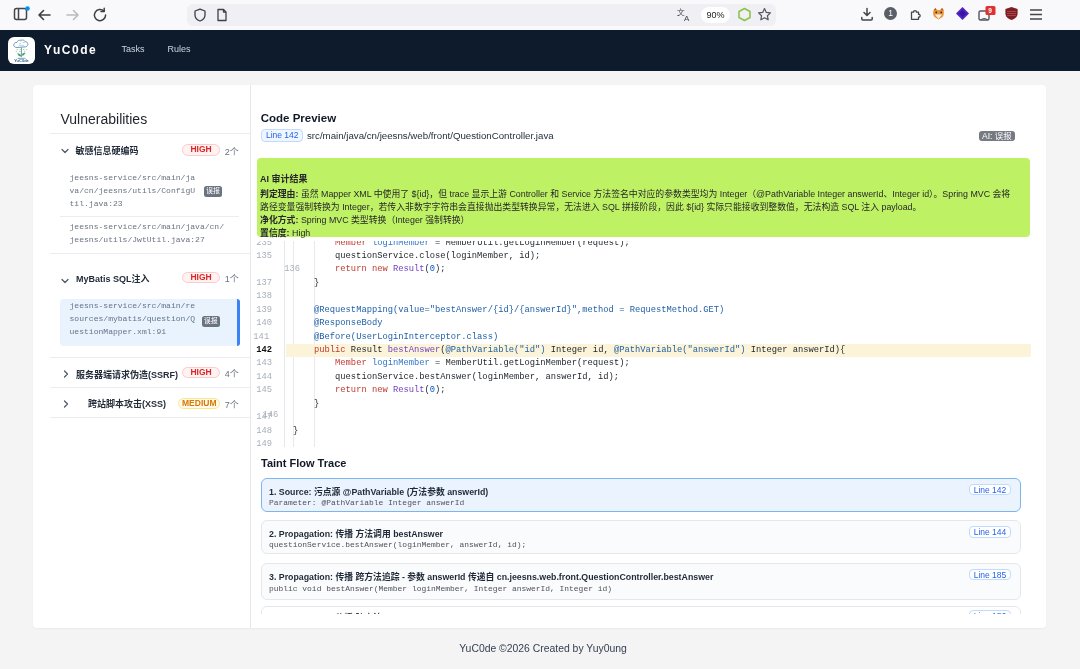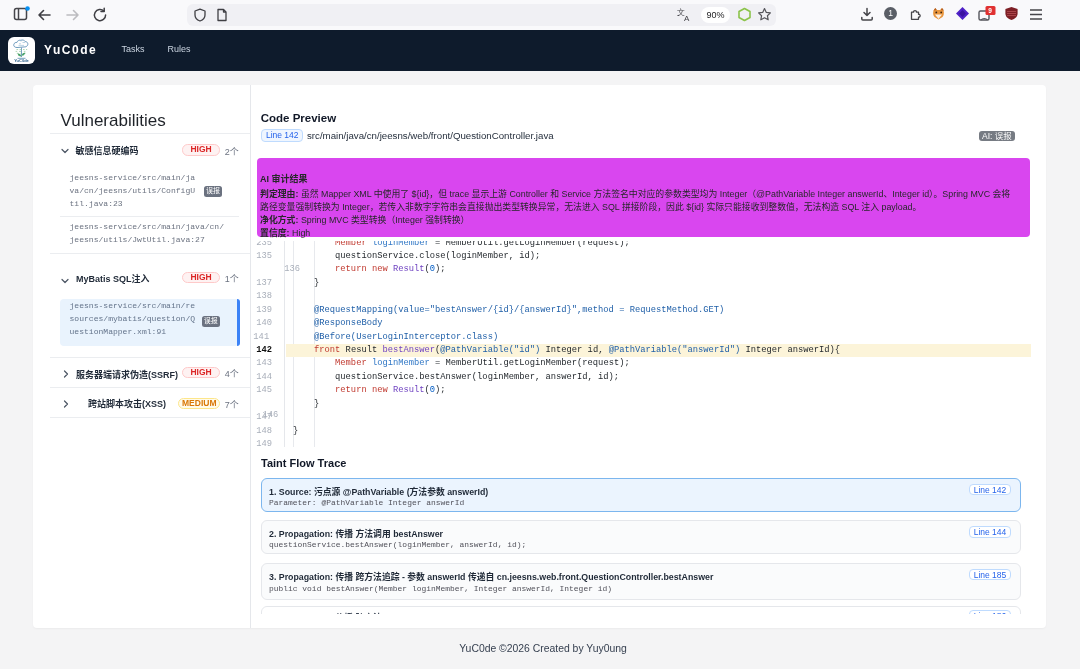--- a/index.html
+++ b/index.html
@@ -18,34 +18,34 @@
 #hdr { left:0; top:30px; width:1080px; height:41px; background:#0e1b2c; }
 #logo { left:8px; top:37px; width:27px; height:27px; background:#fff; border-radius:6px; }
 #brand { left:44px; top:42.9px; font-size:12px; font-weight:bold; color:#fff; letter-spacing:1.55px; }
 .nav { font-size:9px; color:#cbd5e1; top:44.2px; }
 
 
 #card { left:33px; top:85px; width:1013px; height:542.7px; background:#fff; border-radius:4px; box-shadow:0 1px 2px rgba(0,0,0,0.04); }
 #sidebrd { left:250px; top:85px; width:1px; height:542.7px; background:#e5e7eb; }
 
 
-.sbh { font-size:17px; font-weight:500; color:#1f2329; }
+.sbh { font-size:14px; font-weight:500; color:#1f2329; }
 .hr { height:1px; background:#ebedf0; }
 .sect { font-size:9px; font-weight:bold; color:#1f2937; }
 .badge-hi { border:1px solid #fecaca; background:#fef2f2; color:#dc2626; font-size:8.5px; font-weight:bold; border-radius:5.7px; text-align:center; }
 .badge-med { border:1px solid #fde68a; background:#fffbeb; color:#d97706; font-size:8.5px; font-weight:bold; border-radius:5.7px; text-align:center; }
 .cnt { font-size:9px; color:#6b7280; }
 .fpath { font-family:"Liberation Mono","Noto Sans Mono CJK SC",monospace; font-size:8.05px; color:#6b7280; line-height:12.9px; word-break:break-all; }
 .wubao { background:#6b7280; color:#fff; font-size:7px; border-radius:2.5px; text-align:center; line-height:10.5px; }
 
 
 .h2 { font-weight:bold; color:#111827; }
 .linebadge { border:1px solid #bfdbfe; background:#eff6ff; color:#2563eb; font-size:8.5px; font-weight:500; border-radius:4px; text-align:center; }
 #aibtn { background:#767b83; color:#fff; font-size:8.5px; border-radius:3px; text-align:center; line-height:10.2px; }
-#aipanel { background:#d946ef; border-radius:4px; }
+#aipanel { background:#bef264; border-radius:4px; }
 #aipanel .t { position:absolute; font-size:8.85px; color:#27272a; white-space:nowrap; }
 #aipanel b { font-weight:bold; }
 
 
 .code, .gut { font-family:"Liberation Mono","Noto Sans Mono CJK SC",monospace; font-size:8.78px; line-height:13.44px; white-space:pre; }
 .gut { color:#a9afba; text-align:right; }
 .code { color:#24292e; }
 .kr { color:#c0392f; }
 .vb { color:#3178c6; }
 .an { color:#1f5fa8; }
@@ -231,21 +231,21 @@
     <div class="gut abs" style="left:0;top:53.76px;width:21.5px;">138</div>
       <div class="code abs" style="left:42.5px;top:53.76px;"></div>
     <div class="gut abs" style="left:0;top:67.20px;width:21.5px;">139</div>
       <div class="code abs" style="left:42.5px;top:67.20px;">    <span class="an">@RequestMapping(value="bestAnswer/{id}/{answerId}",method = RequestMethod.GET)</span></div>
     <div class="gut abs" style="left:0;top:80.64px;width:21.5px;">140</div>
       <div class="code abs" style="left:42.5px;top:80.64px;">    <span class="an">@ResponseBody</span></div>
     <div class="gut abs" style="left:0;top:94.08px;width:21.5px;text-align:center;">141</div>
       <div class="code abs" style="left:42.5px;top:94.08px;">    <span class="an">@Before(UserLoginInterceptor.class)</span></div>
     <div class="abs" style="left:35px;top:107.52px;width:745px;height:13.44px;background:#fcf4d9;"></div>
       <div class="gut abs" style="left:0;top:107.52px;width:21.5px;font-weight:bold;color:#111;">142</div>
-      <div class="code abs" style="left:42.5px;top:107.52px;">    <span class="kr">front</span> Result <span class="fn">bestAnswer</span>(<span class="an">@PathVariable("id")</span> Integer id, <span class="an">@PathVariable("answerId")</span> Integer answerId){</div>
+      <div class="code abs" style="left:42.5px;top:107.52px;">    <span class="kr">public</span> Result <span class="fn">bestAnswer</span>(<span class="an">@PathVariable("id")</span> Integer id, <span class="an">@PathVariable("answerId")</span> Integer answerId){</div>
     <div class="gut abs" style="left:0;top:120.96px;width:21.5px;">143</div>
       <div class="code abs" style="left:42.5px;top:120.96px;">        <span class="kr">Member</span> <span class="vb">loginMember</span> = MemberUtil.getLoginMember(request);</div>
     <div class="gut abs" style="left:0;top:134.40px;width:21.5px;">144</div>
       <div class="code abs" style="left:42.5px;top:134.40px;">        questionService.bestAnswer(loginMember, answerId, id);</div>
     <div class="gut abs" style="left:0;top:147.84px;width:21.5px;">145</div>
       <div class="code abs" style="left:42.5px;top:147.84px;">        <span class="kr">return</span> <span class="kr">new</span> <span class="fn">Result</span>(<span class="nm">0</span>);</div>
     <div class="gut abs" style="left:0;top:172px;width:21.5px;padding-left:12px;">146</div>
       <div class="code abs" style="left:42.5px;top:161.28px;">    }</div>
     <div class="gut abs" style="left:0;top:174.72px;width:21.5px;">147</div>
       <div class="code abs" style="left:42.5px;top:174.72px;"></div>

